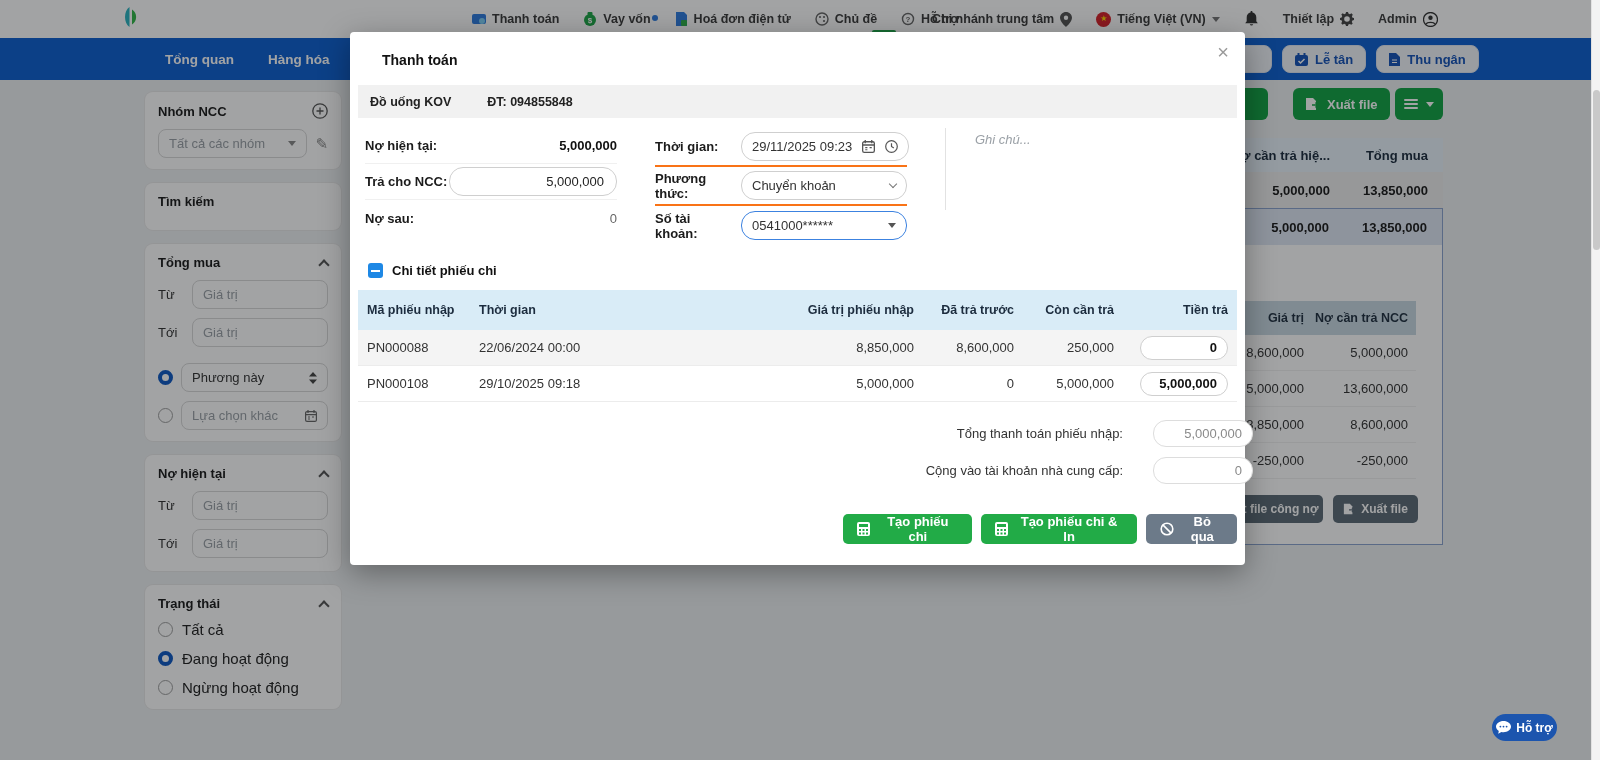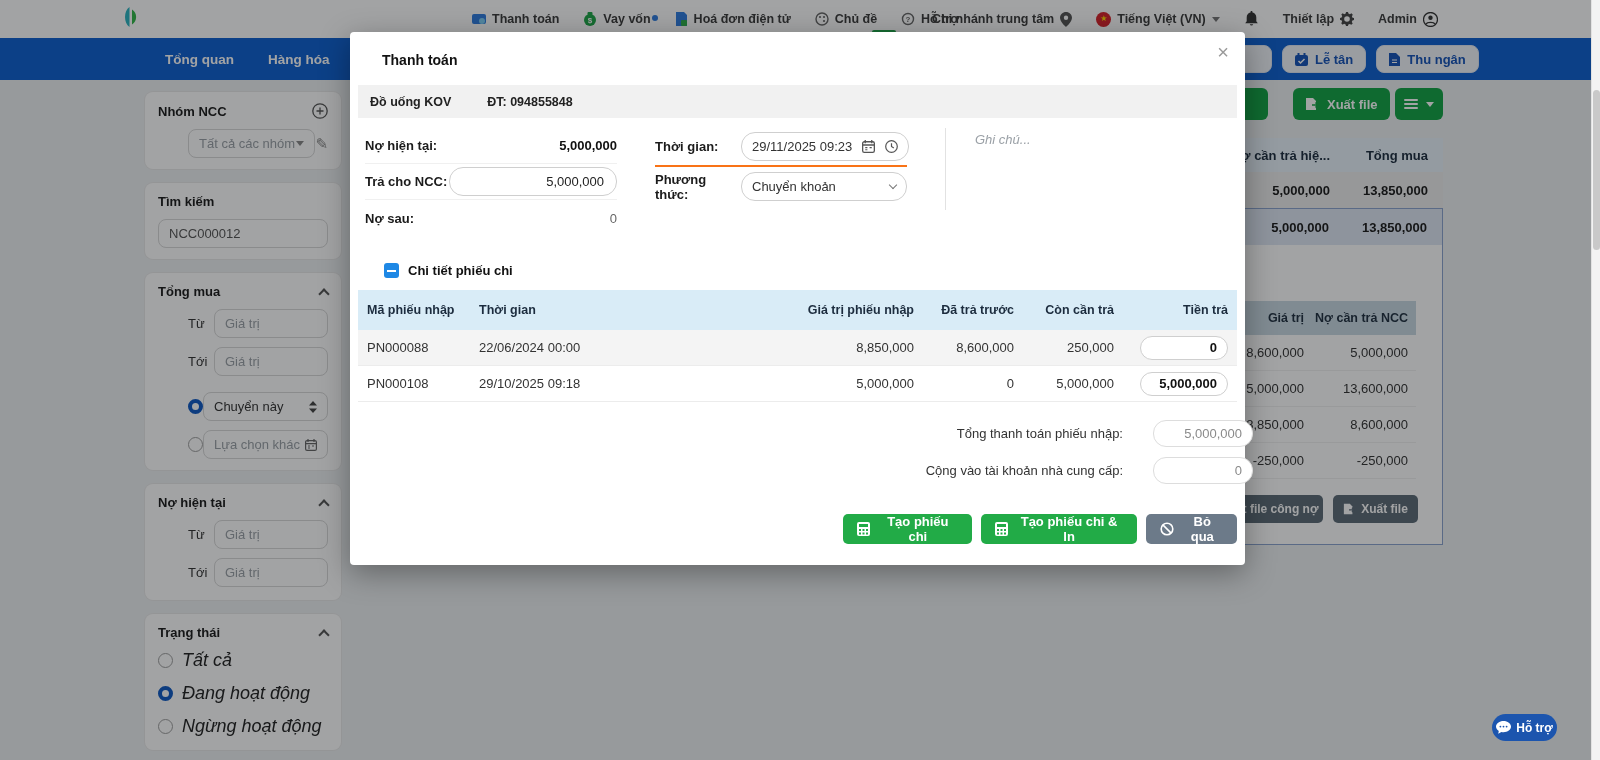--- a/index.html
+++ b/index.html
@@ -28,30 +28,30 @@
     display:inline-flex;align-items:center;gap:7px;padding:0 12px;font-size:13px;font-weight:bold;cursor:pointer;}
   .navbtn.partial{width:60px;}
 
   
   .sidebar{position:absolute;left:145px;top:92px;width:196px;}
   .card{background:#fff;border-radius:8px;padding:11px 13px;margin-bottom:14px;box-shadow:0 0 0 1px #e9e9e9;}
   .card-title{font-weight:bold;font-size:13px;color:#1b1b1b;display:flex;justify-content:space-between;align-items:center;margin-bottom:10px;}
   .input{height:29px;border:1px solid #d8d8d8;border-radius:8px;display:flex;align-items:center;padding:0 10px;font-size:13px;color:#444;background:#fff;flex:1;min-width:0;}
   .input .grow{flex:1;white-space:nowrap;overflow:hidden;}
   .ph{color:#9aa0a6;}
-  .frow{display:flex;align-items:center;margin-bottom:9px;margin-left:30px;}
+  .frow{display:flex;align-items:center;margin-bottom:9px;gap:8px;}
   .frow:last-child{margin-bottom:2px;}
   .frow .lab{width:26px;font-size:13px;color:#333;flex:0 0 26px;}
   .chev{width:8px;height:8px;border-right:2px solid #555;border-bottom:2px solid #555;display:inline-block;}
   .chev.up{transform:rotate(-135deg);margin-top:4px;}
   .chev.down{transform:rotate(45deg);margin-top:-3px;}
   .chev.sm{width:6px;height:6px;border-width:1.5px;border-color:#777;}
   .radio{width:15px;height:15px;border-radius:50%;border:1.5px solid #9e9e9e;background:#fff;flex:0 0 15px;}
   .radio.on{border:4.5px solid #0f5ac4;}
-  .opt{display:flex;align-items:center;gap:9px;font-size:18px;color:#222;margin-bottom:12px;font-style:italic;}
+  .opt{display:flex;align-items:center;gap:9px;font-size:15px;color:#222;margin-bottom:12px;}
   .opt:last-child{margin-bottom:2px;}
   .pencil{color:#8a8a8a;font-size:15px;}
 
   
   .gbtn{position:absolute;top:88px;height:32px;background:#12a445;color:#fff;font-weight:bold;font-size:13px;
     border-radius:6px;display:inline-flex;align-items:center;justify-content:center;gap:8px;padding:0 12px;cursor:pointer;overflow:hidden;white-space:nowrap;}
   .menubars{display:inline-flex;flex-direction:column;gap:2px;}
   .menubars i{width:14px;height:2px;background:#fff;border-radius:1px;}
   .caret-w{width:0;height:0;border-left:4px solid transparent;border-right:4px solid transparent;border-top:5px solid #fff;display:inline-block;}
 
@@ -96,21 +96,21 @@
   .m-form-right{position:absolute;left:305px;top:96px;width:252px;}
   .fr-row{display:flex;align-items:center;height:39px;border-bottom:2px solid #f97316;gap:6px;}
   .fr-row:last-child{border-bottom:none;}
   .fr-row .flab{width:80px;font-weight:bold;color:#1b1b1b;flex:0 0 80px;}
   .ctl{height:29px;border:1px solid #cfcfcf;border-radius:14px;display:flex;align-items:center;gap:10px;padding:0 10px;flex:1;background:#fff;color:#333;}
   .ctl.focus{border:1.5px solid #3c82e0;}
   .ctl .grow{flex:1;white-space:nowrap;overflow:hidden;}
   .caret-d{width:0;height:0;border-left:4px solid transparent;border-right:4px solid transparent;border-top:5px solid #555;display:inline-block;}
   .vdiv{position:absolute;left:595px;top:96px;width:1px;height:82px;background:#e2e2e2;}
   .note-ph{position:absolute;left:625px;top:100px;font-style:italic;color:#9aa0a6;}
-  .m-section{position:absolute;left:18px;top:231px;display:flex;align-items:flex-end;gap:9px;margin-left:16px;}
+  .m-section{position:absolute;left:18px;top:231px;display:flex;align-items:flex-end;gap:9px;}
   .cbx{width:15px;height:15px;border-radius:3px;background:#1e88e5;position:relative;}
   .cbx::after{content:"";position:absolute;left:3px;top:6.5px;width:9px;height:2px;background:#fff;}
   .sec-lab{font-weight:bold;color:#111;}
   .mtable{position:absolute;left:8px;top:258px;width:879px;}
   .mth,.mtr{display:grid;grid-template-columns:112px 160px 275px 100px 100px 114px;align-items:center;padding:0 9px;}
   .mth{background:#d9ecf7;min-height:40px;font-weight:bold;font-size:12.5px;color:#1c2c3e;}
   .mth .r,.mtr .r{text-align:right;}
   .mtr{height:36px;border-bottom:1px solid #ececec;font-size:13px;color:#333;}
   .mtr.alt{background:#f4f4f4;}
   .payin{height:24px;border:1px solid #cfcfcf;border-radius:12px;display:flex;align-items:center;justify-content:flex-end;
@@ -286,23 +286,20 @@
           <span class="caret-d" style="border-top-color:#888"></span>
         </div>
         <span class="pencil">✎</span>
       </div>
     </div>
 
     <div class="card">
       <div class="card-title">
           <span>Tìm kiếm</span>
         </div>
-      <div class="input">
-          <span class="grow" style="color:#555">NCC000012</span>
-        </div>
     </div>
 
     <div class="card">
       <div class="card-title">
         <span>Tổng mua</span>
         <span class="chev up"></span>
       </div>
       <div class="frow">
         <span class="lab">Từ</span>
         <div class="input">
@@ -311,21 +308,21 @@
       </div>
       <div class="frow" style="margin-bottom:16px;">
         <span class="lab">Tới</span>
         <div class="input">
             <span class="grow ph">Giá trị</span>
           </div>
       </div>
       <div class="frow">
         <span class="radio on"></span>
         <div class="input">
-          <span class="grow" style="color:#333">Chuyển này</span>
+          <span class="grow" style="color:#333">Phương này</span>
           <span class="ico">
               <svg width="8" height="12" viewBox="0 0 8 12">
                 <path d="M4 0 L8 4.5 H0 Z" fill="#444"></path>
                 <path d="M4 12 L0 7.5 H8 Z" fill="#444"></path>
               </svg>
             </span>
         </div>
       </div>
       <div class="frow" style="margin-bottom:0;">
         <span class="radio"></span>
@@ -504,20 +501,27 @@
               <path d="M6.5 3.2 V6.5 L8.8 8" stroke="#555" stroke-width="1.2" fill="none"></path>
             </svg>
           </span>
       </div>
     </div>
     <div class="fr-row">
       <span class="flab">Phương thức:</span>
       <div class="ctl">
         <span class="grow">Chuyển khoản</span>
         <span class="chev down sm"></span>
+      </div>
+    </div>
+    <div class="fr-row">
+      <span class="flab">Số tài khoản:</span>
+      <div class="ctl focus">
+        <span class="grow">0541000******</span>
+        <span class="caret-d"></span>
       </div>
     </div>
   </div>
 
   <div class="vdiv"></div>
   <div class="note-ph">Ghi chú...</div>
 
   <div class="m-section">
     <span class="cbx"></span>
     <span class="sec-lab">Chi tiết phiếu chi</span>

